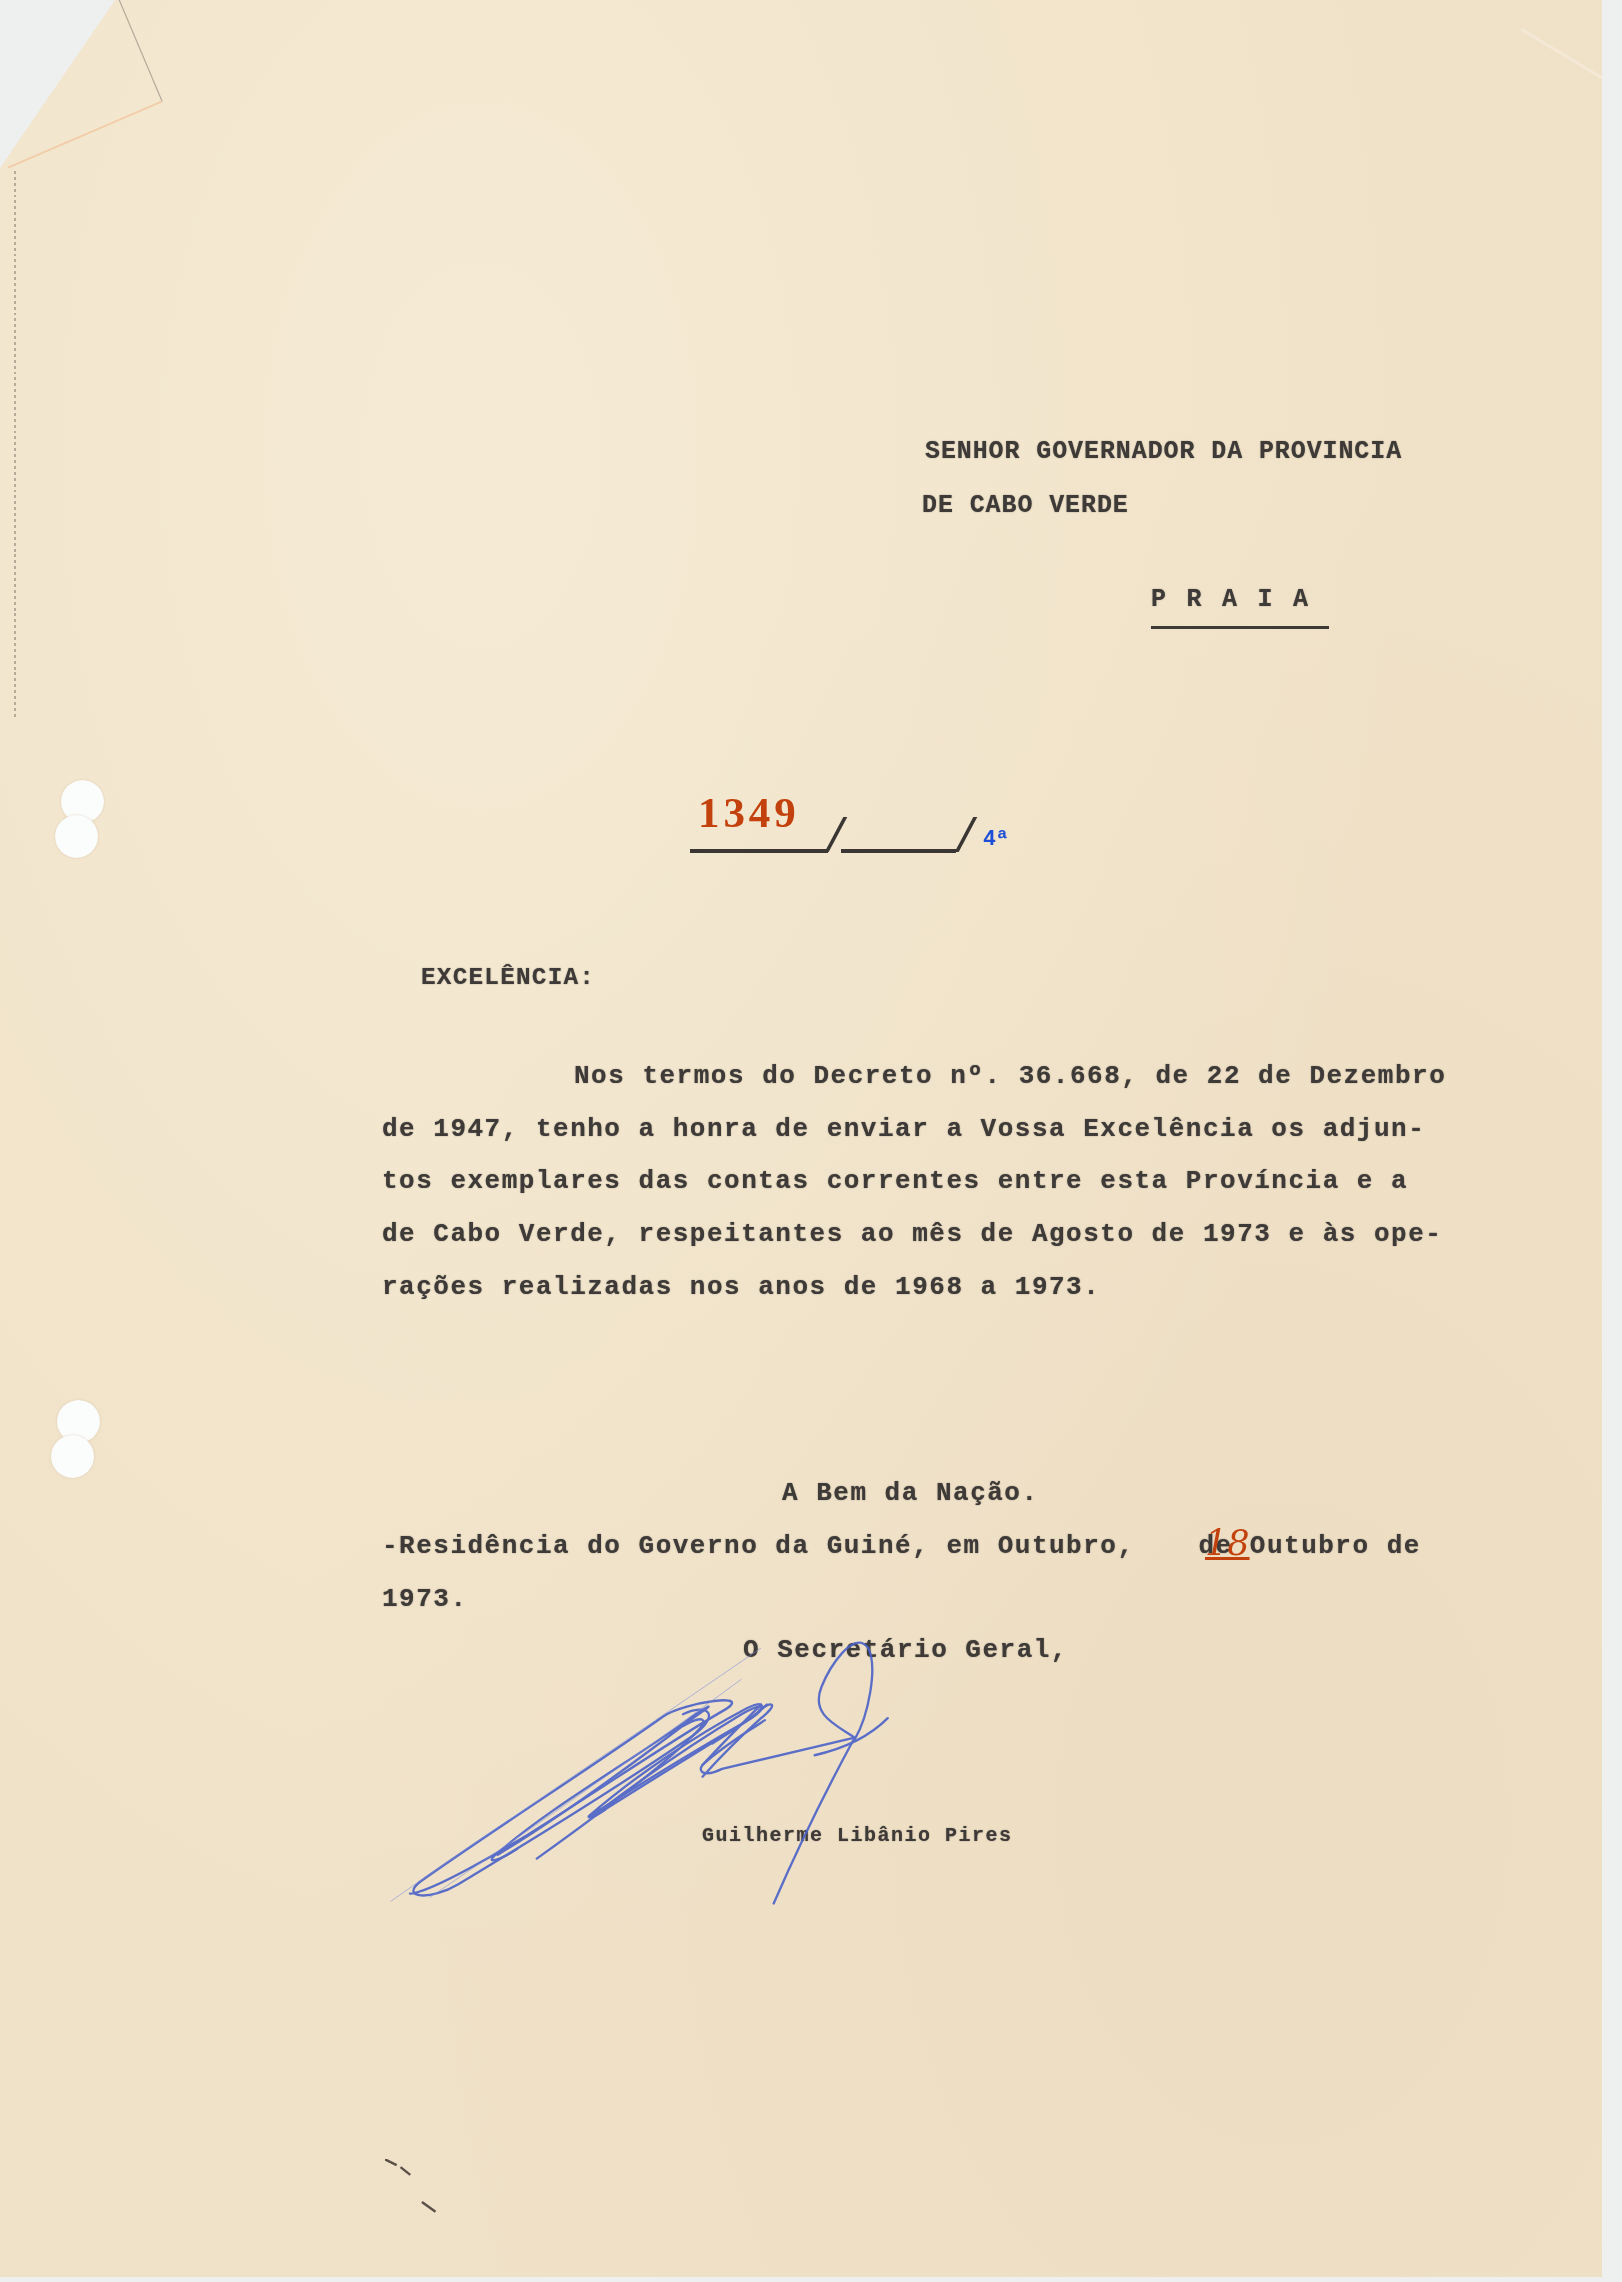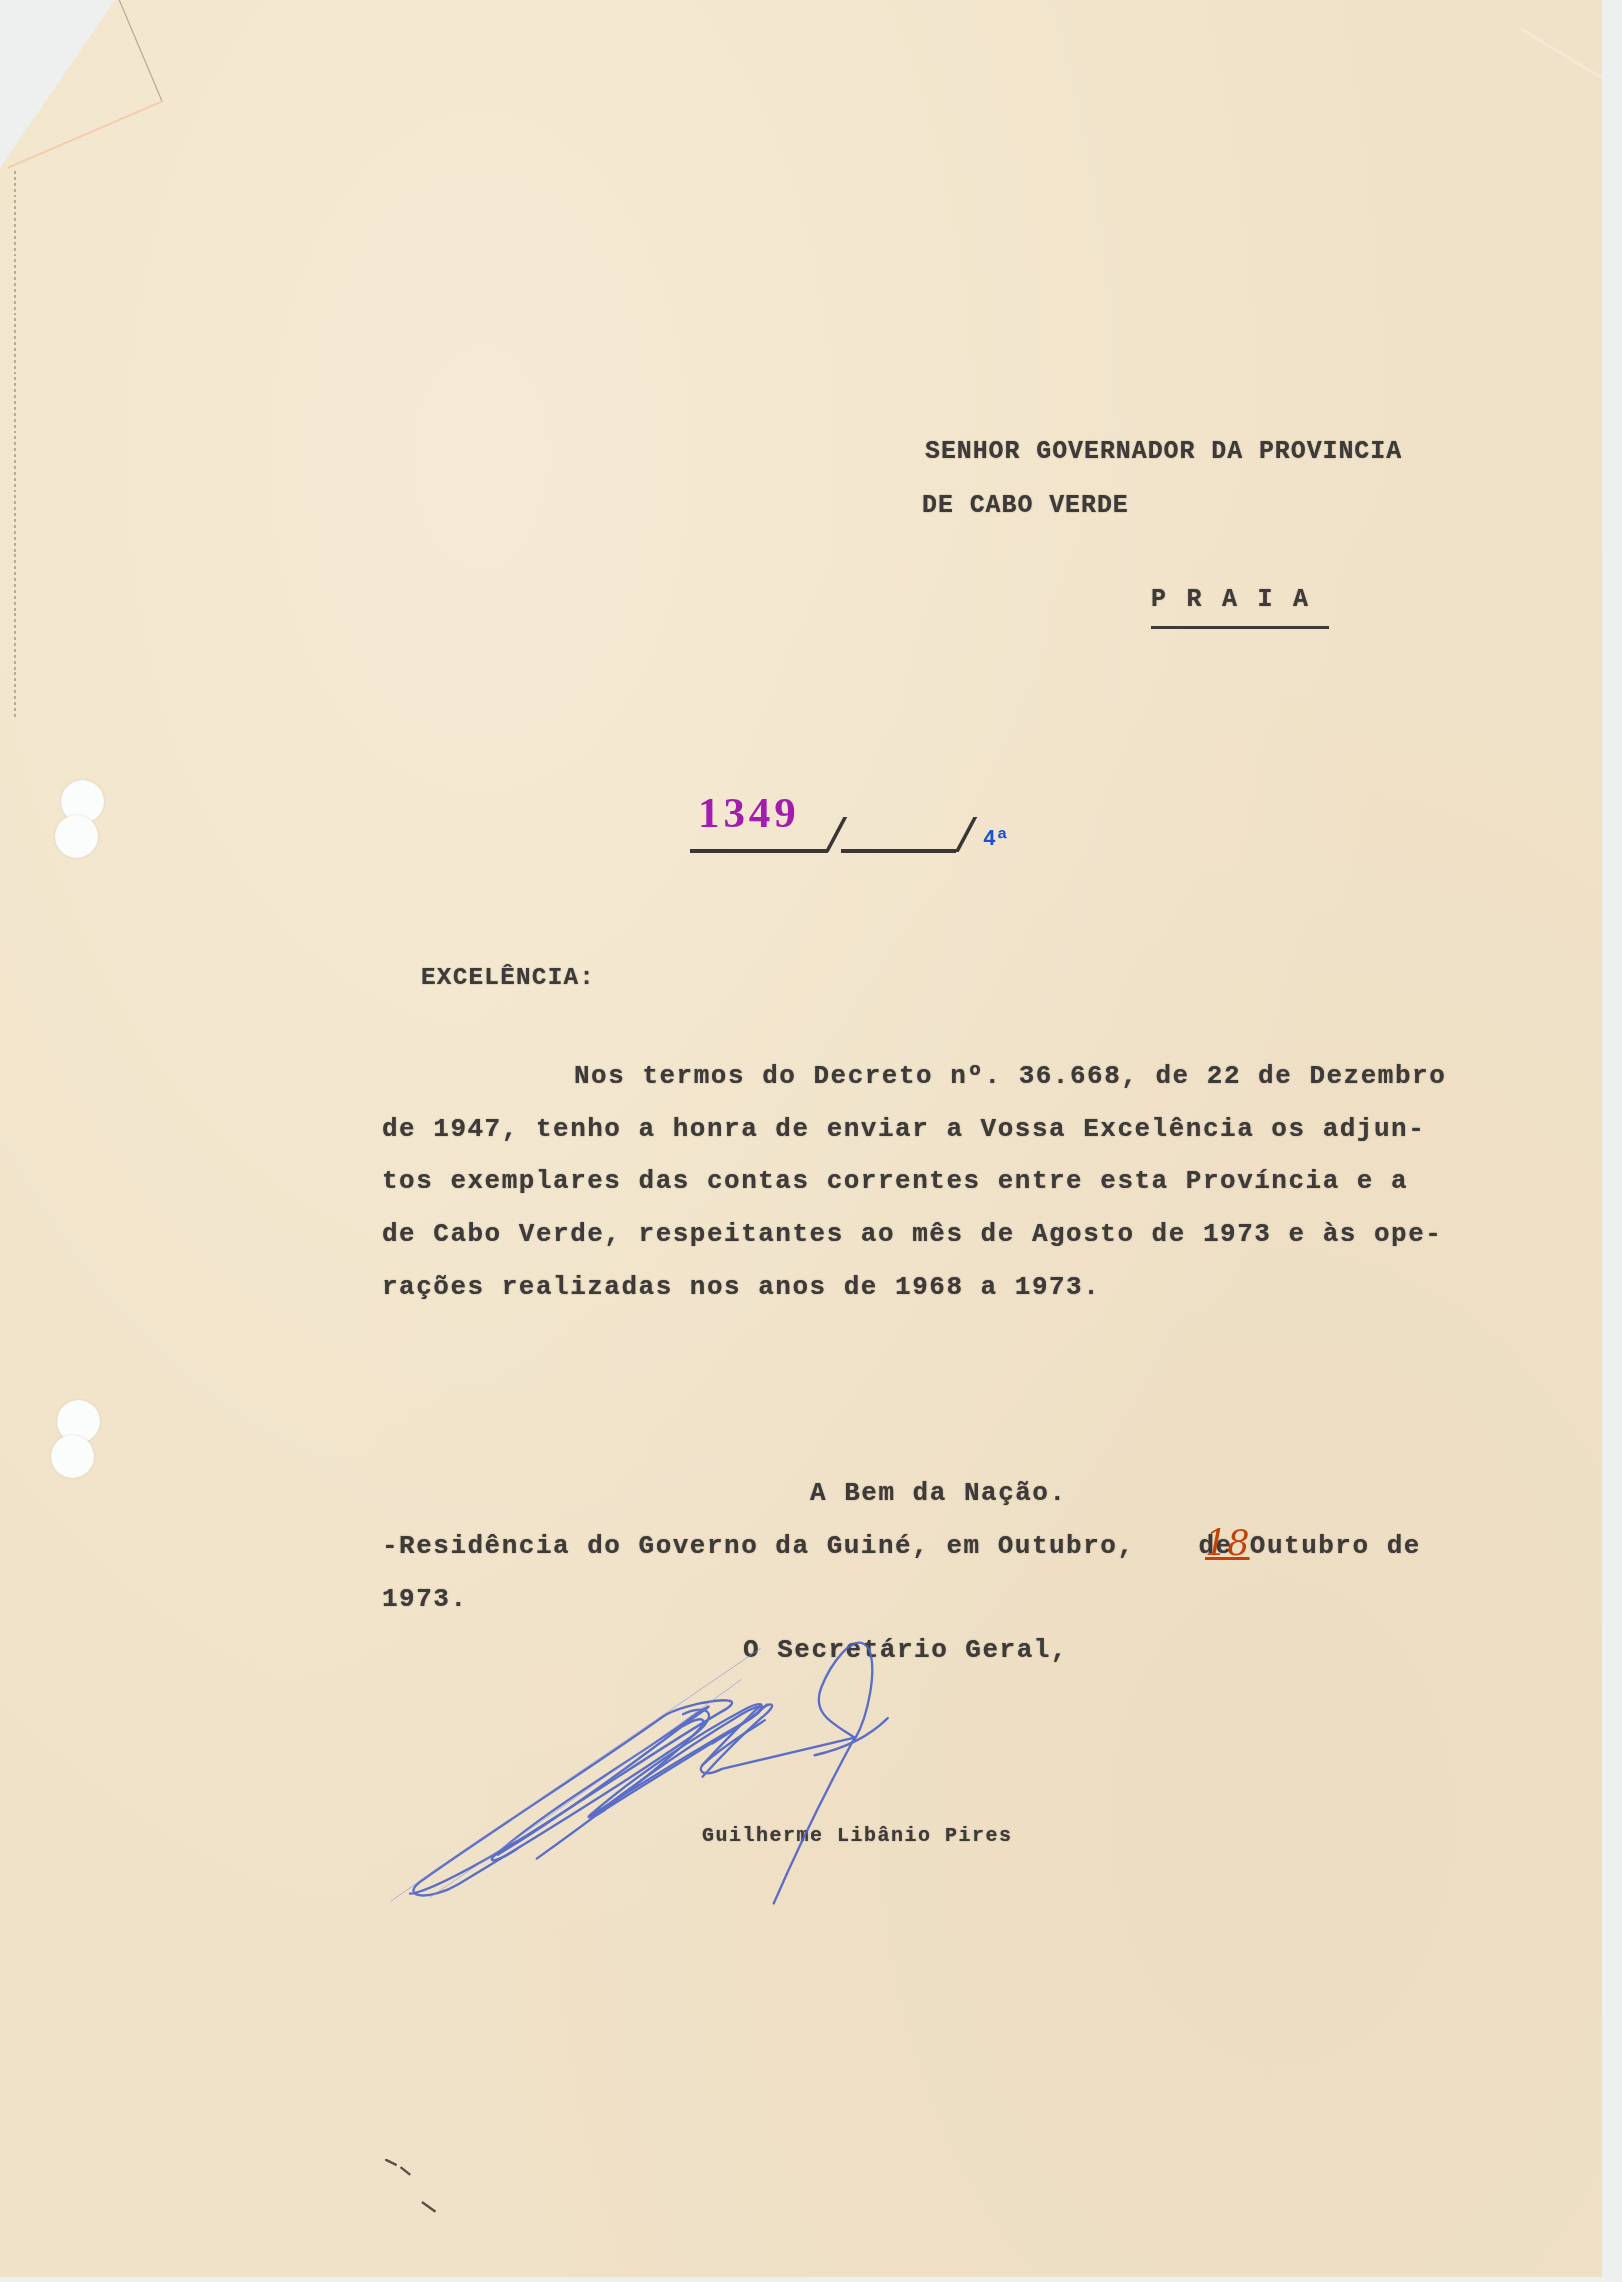--- a/index.html
+++ b/index.html
@@ -74,21 +74,21 @@
       letter-spacing: 20.5px;
       border-bottom: 3.9px solid #3e3a38;
       padding-bottom: 12px;
     }
     .refnum {
       position: absolute;
       left: 698px;
       top: 788px;
       font-family: "Liberation Serif", "DejaVu Serif", serif;
       font-size: 43px;
-      color: #a21caf;
+      color: #c2410c;
       letter-spacing: 3.9px;
       font-weight: bold;
     }
     .ref-line {
       position: absolute;
       height: 3.9px;
       background: #3a3634;
       top: 849px;
     }
     .ref-slash {
@@ -108,21 +108,21 @@
       color: #1d4ed8;
       font-size: 21.5px;
     }
     .salutation { left: 421px; top: 964px; font-size: 24.4px; }
     .body-line { font-size: 26px; letter-spacing: 1.5px; }
     .bl1 { left: 574px; top: 1061px; }
     .bl2 { left: 382px; top: 1114px; }
     .bl3 { left: 382px; top: 1166px; }
     .bl4 { left: 382px; top: 1219px; }
     .bl5 { left: 382px; top: 1272px; }
-    .closing { left: 782px; top: 1478px; font-size: 26px; letter-spacing: 1.5px; margin-left: 28px; }
+    .closing { left: 782px; top: 1478px; font-size: 26px; letter-spacing: 1.5px; }
     .place1 { left: 382px; top: 1531px; font-size: 26px; letter-spacing: 1.5px; }
     .place2 { left: 382px; top: 1584px; font-size: 26px; letter-spacing: 1.5px; }
     .day-hand {
       position: absolute;
       left: 1205px;
       top: 1523px;
       font-family: "DejaVu Serif", serif;
       font-style: italic;
       font-size: 35px;
       color: #c2410c;

